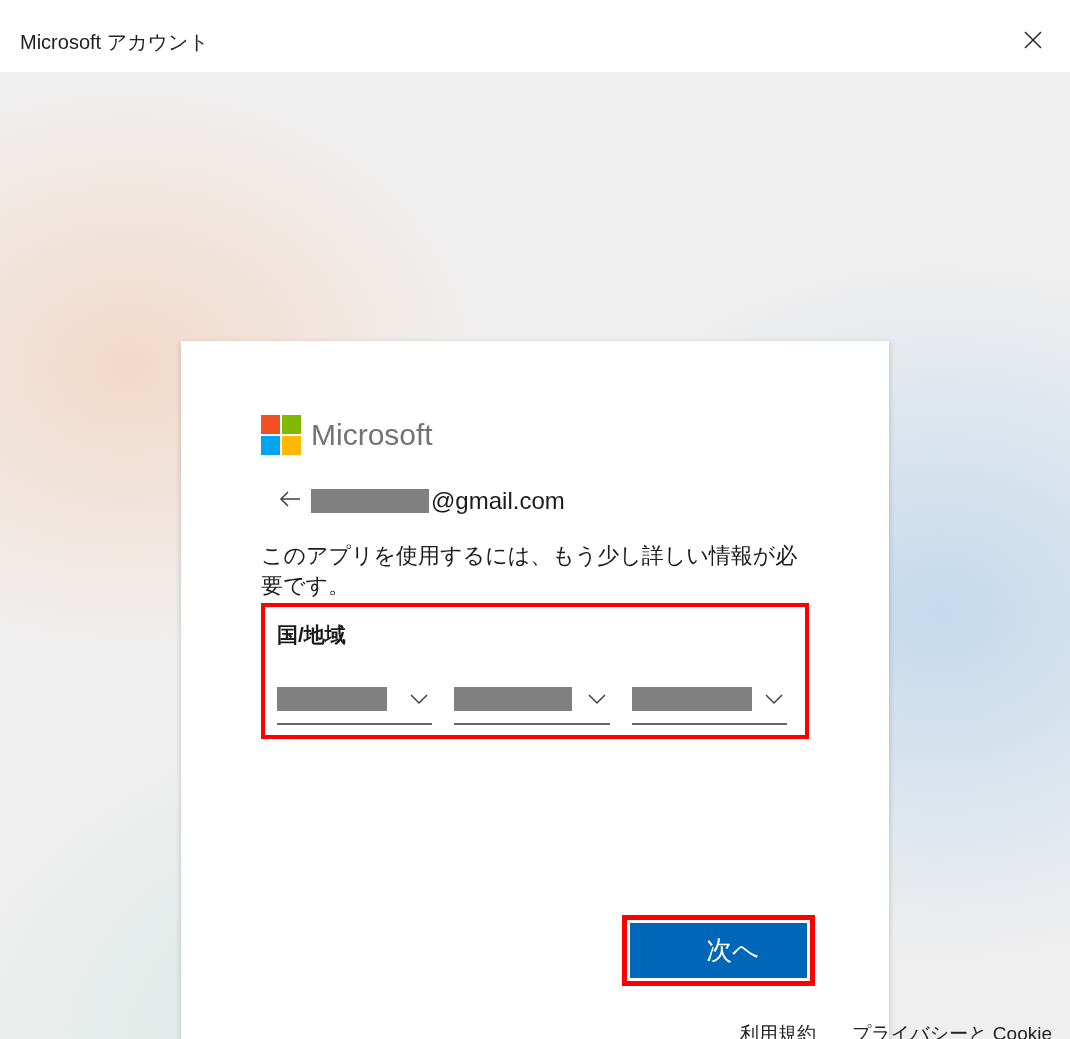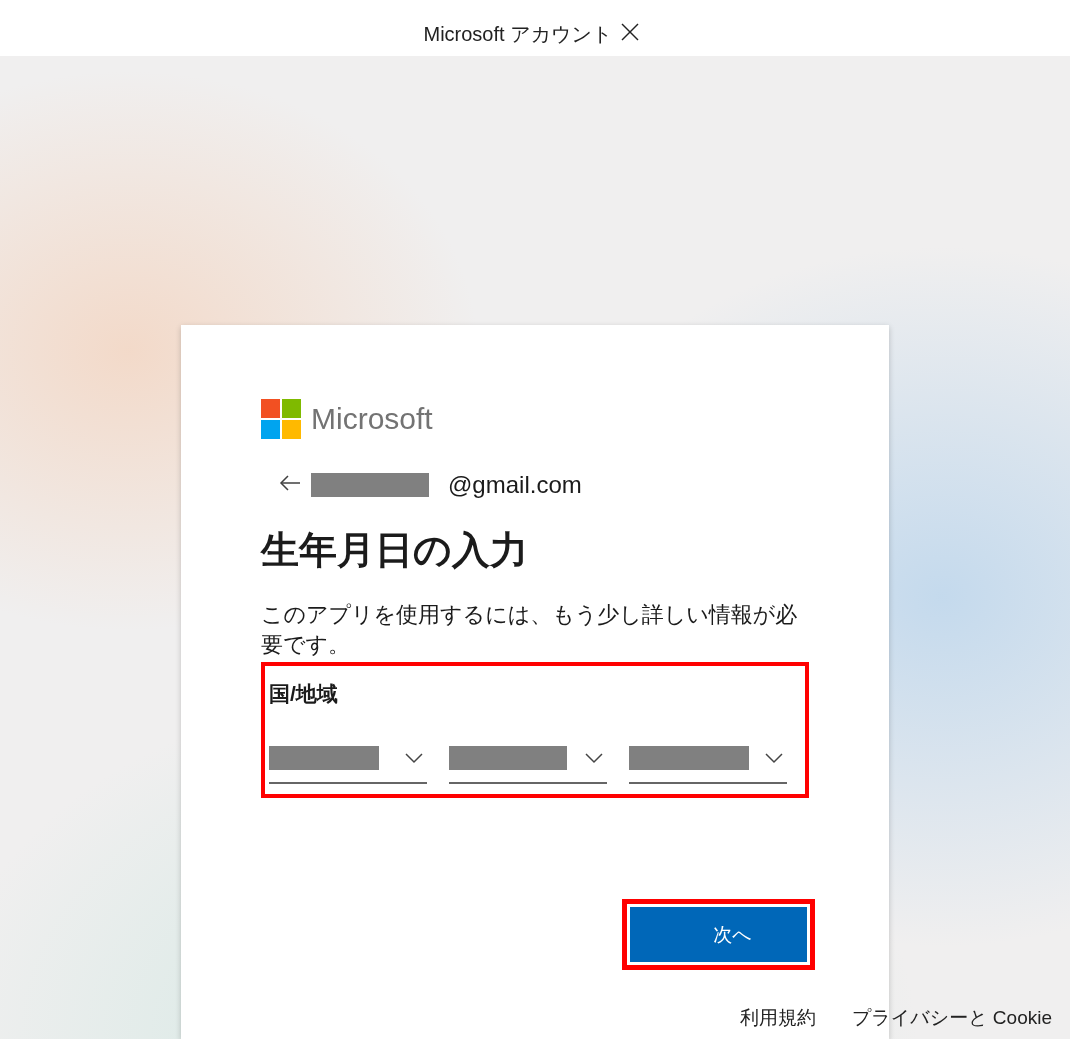--- a/index.html
+++ b/index.html
@@ -5,24 +5,24 @@
     * { box-sizing: border-box; margin: 0; padding: 0; }
     body {
       font-family: "Segoe UI", "Yu Gothic UI", "Meiryo", sans-serif;
       width: 1070px;
       height: 1039px;
       background: #fff;
       position: relative;
       overflow: hidden;
     }
     .titlebar {
-      height: 56px;
-      display: flex;
-      align-items: center;
-      justify-content: center;
+      height: 72px;
+      display: flex;
+      align-items: center;
+      justify-content: space-between;
       padding: 12px 20px 0 20px;
       background: #fff;
     }
     .titlebar-title {
       font-size: 20px;
       color: #222;
     }
     .close-btn {
       font-size: 22px;
       color: #222;
@@ -86,42 +86,42 @@
     .back-arrow {
       font-size: 24px;
       color: #404040;
       cursor: pointer;
     }
     .email {
       font-size: 24px;
       color: #1b1b1b;
       display: flex;
       align-items: center;
-      gap: 19px;
+      gap: 2px;
     }
     .redact {
       display: inline-block;
       width: 118px;
       height: 24px;
       background: #808080;
     }
     .heading {
       font-size: 38px;
       font-weight: 700;
       color: #1b1b1b;
       margin-bottom: 24px;
     }
     .subtext {
       font-size: 22px;
       color: #1b1b1b;
       margin-bottom: 2px;
     }
     .annot-form {
       border: 4px solid #ff0000;
-      padding: 14px 18px 10px 4px;
+      padding: 14px 18px 10px 12px;
       margin-bottom: 20px;
     }
     .field-label {
       font-size: 21px;
       font-weight: 700;
       color: #1b1b1b;
       margin-bottom: 8px;
     }
     .select-line {
       border-bottom: 2px solid #666;
@@ -161,21 +161,21 @@
       padding: 3px;
       position: absolute;
       right: 74px;
       top: 574px;
     }
     .primary-btn {
       width: 100%;
       height: 55px;
       background: #0067b8;
       color: #fff;
-      font-size: 19px;
+      font-size: 26px;
       border: none;
       cursor: pointer;
       padding-left: 28px;
     }
     .footer-links {
       position: absolute;
       bottom: 8px;
       right: 18px;
       display: flex;
       gap: 36px;
@@ -218,21 +218,20 @@
             <line x1="2" y1="10" x2="21" y2="10" stroke="#404040" stroke-width="1.5"></line>
             <polyline points="9,3 2,10 9,17" fill="none" stroke="#404040" stroke-width="1.5"></polyline>
           </svg>
       </div>
       <div class="email">
         <span class="redact"></span>
         <span>@gmail.com</span>
       </div>
     </div>
 
-    <div class="heading">生年月日の入力</div>
     <div class="subtext">このアプリを使用するには、もう少し詳しい情報が必要です。</div>
 
     <div class="annot-form">
       <div>
         <div class="field-label">国/地域</div>
       </div>
 
       <div class="birth-group">
         <div class="birth-row">
           <div class="select-line">

